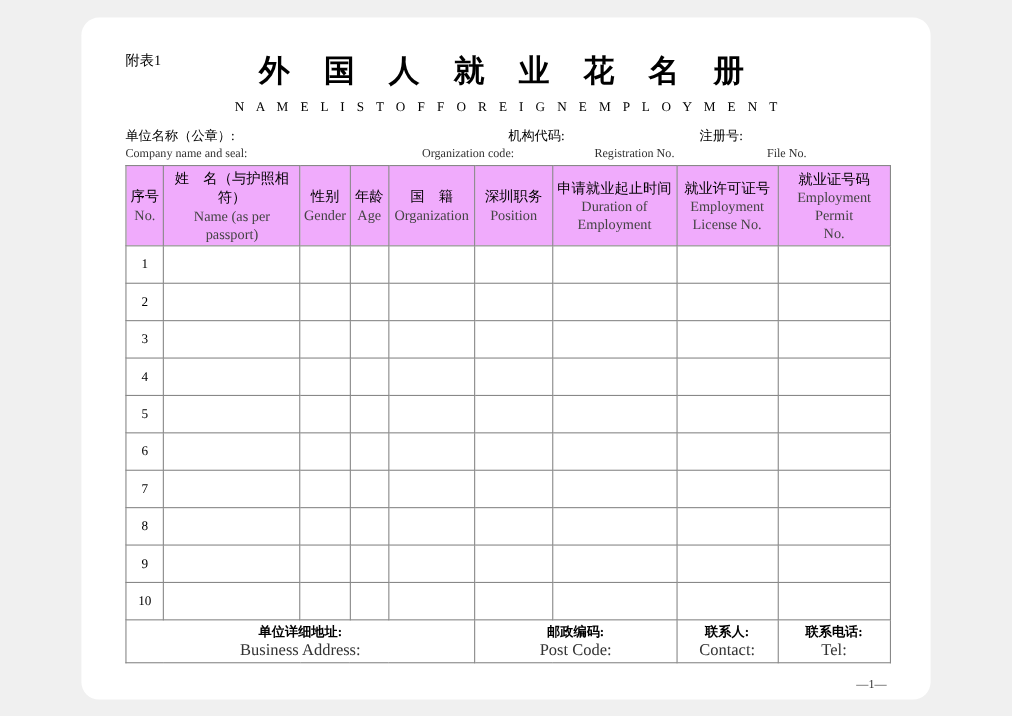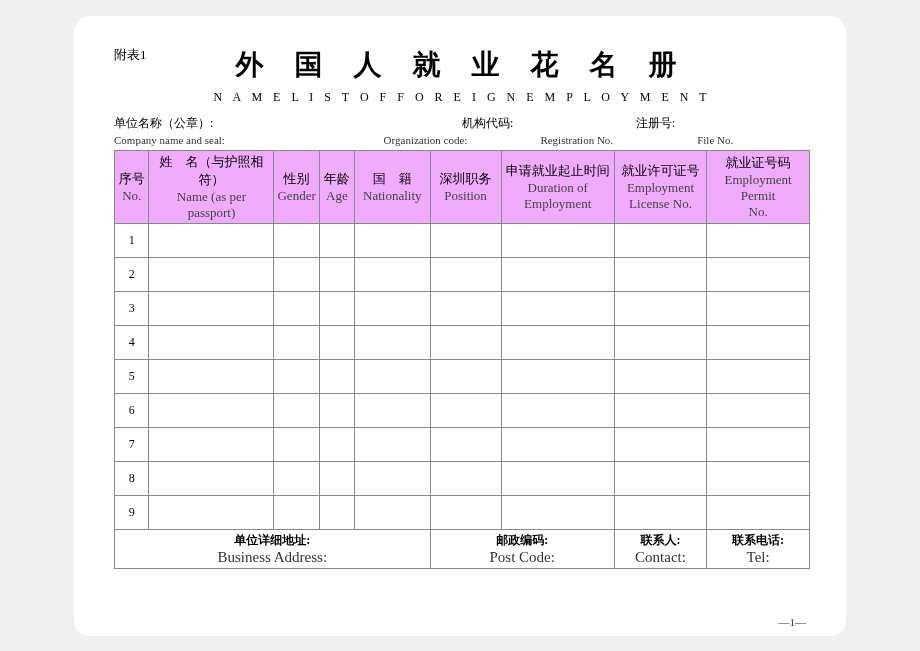--- a/index.html
+++ b/index.html
@@ -149,21 +149,21 @@
         <th>
           <div class="th-cn">性别</div>
           <div class="th-en">Gender</div>
         </th>
         <th>
           <div class="th-cn">年龄</div>
           <div class="th-en">Age</div>
         </th>
         <th>
           <div class="th-cn">国　籍</div>
-          <div class="th-en">Nationality</div>
+          <div class="th-en">Organization</div>
         </th>
         <th>
           <div class="th-cn">深圳职务</div>
           <div class="th-en">Position</div>
         </th>
         <th>
           <div class="th-cn">申请就业起止时间</div>
           <div class="th-en">Duration of</div>
           <div class="th-en">Employment</div>
         </th>
@@ -263,20 +263,31 @@
           <td></td>
           <td></td>
           <td></td>
           <td></td>
           <td></td>
           <td></td>
           <td></td>
         </tr>
         <tr class="data-row">
           <td>9</td>
+          <td></td>
+          <td></td>
+          <td></td>
+          <td></td>
+          <td></td>
+          <td></td>
+          <td></td>
+          <td></td>
+        </tr>
+        <tr class="data-row">
+          <td>10</td>
           <td></td>
           <td></td>
           <td></td>
           <td></td>
           <td></td>
           <td></td>
           <td></td>
           <td></td>
         </tr>
       </tbody>

